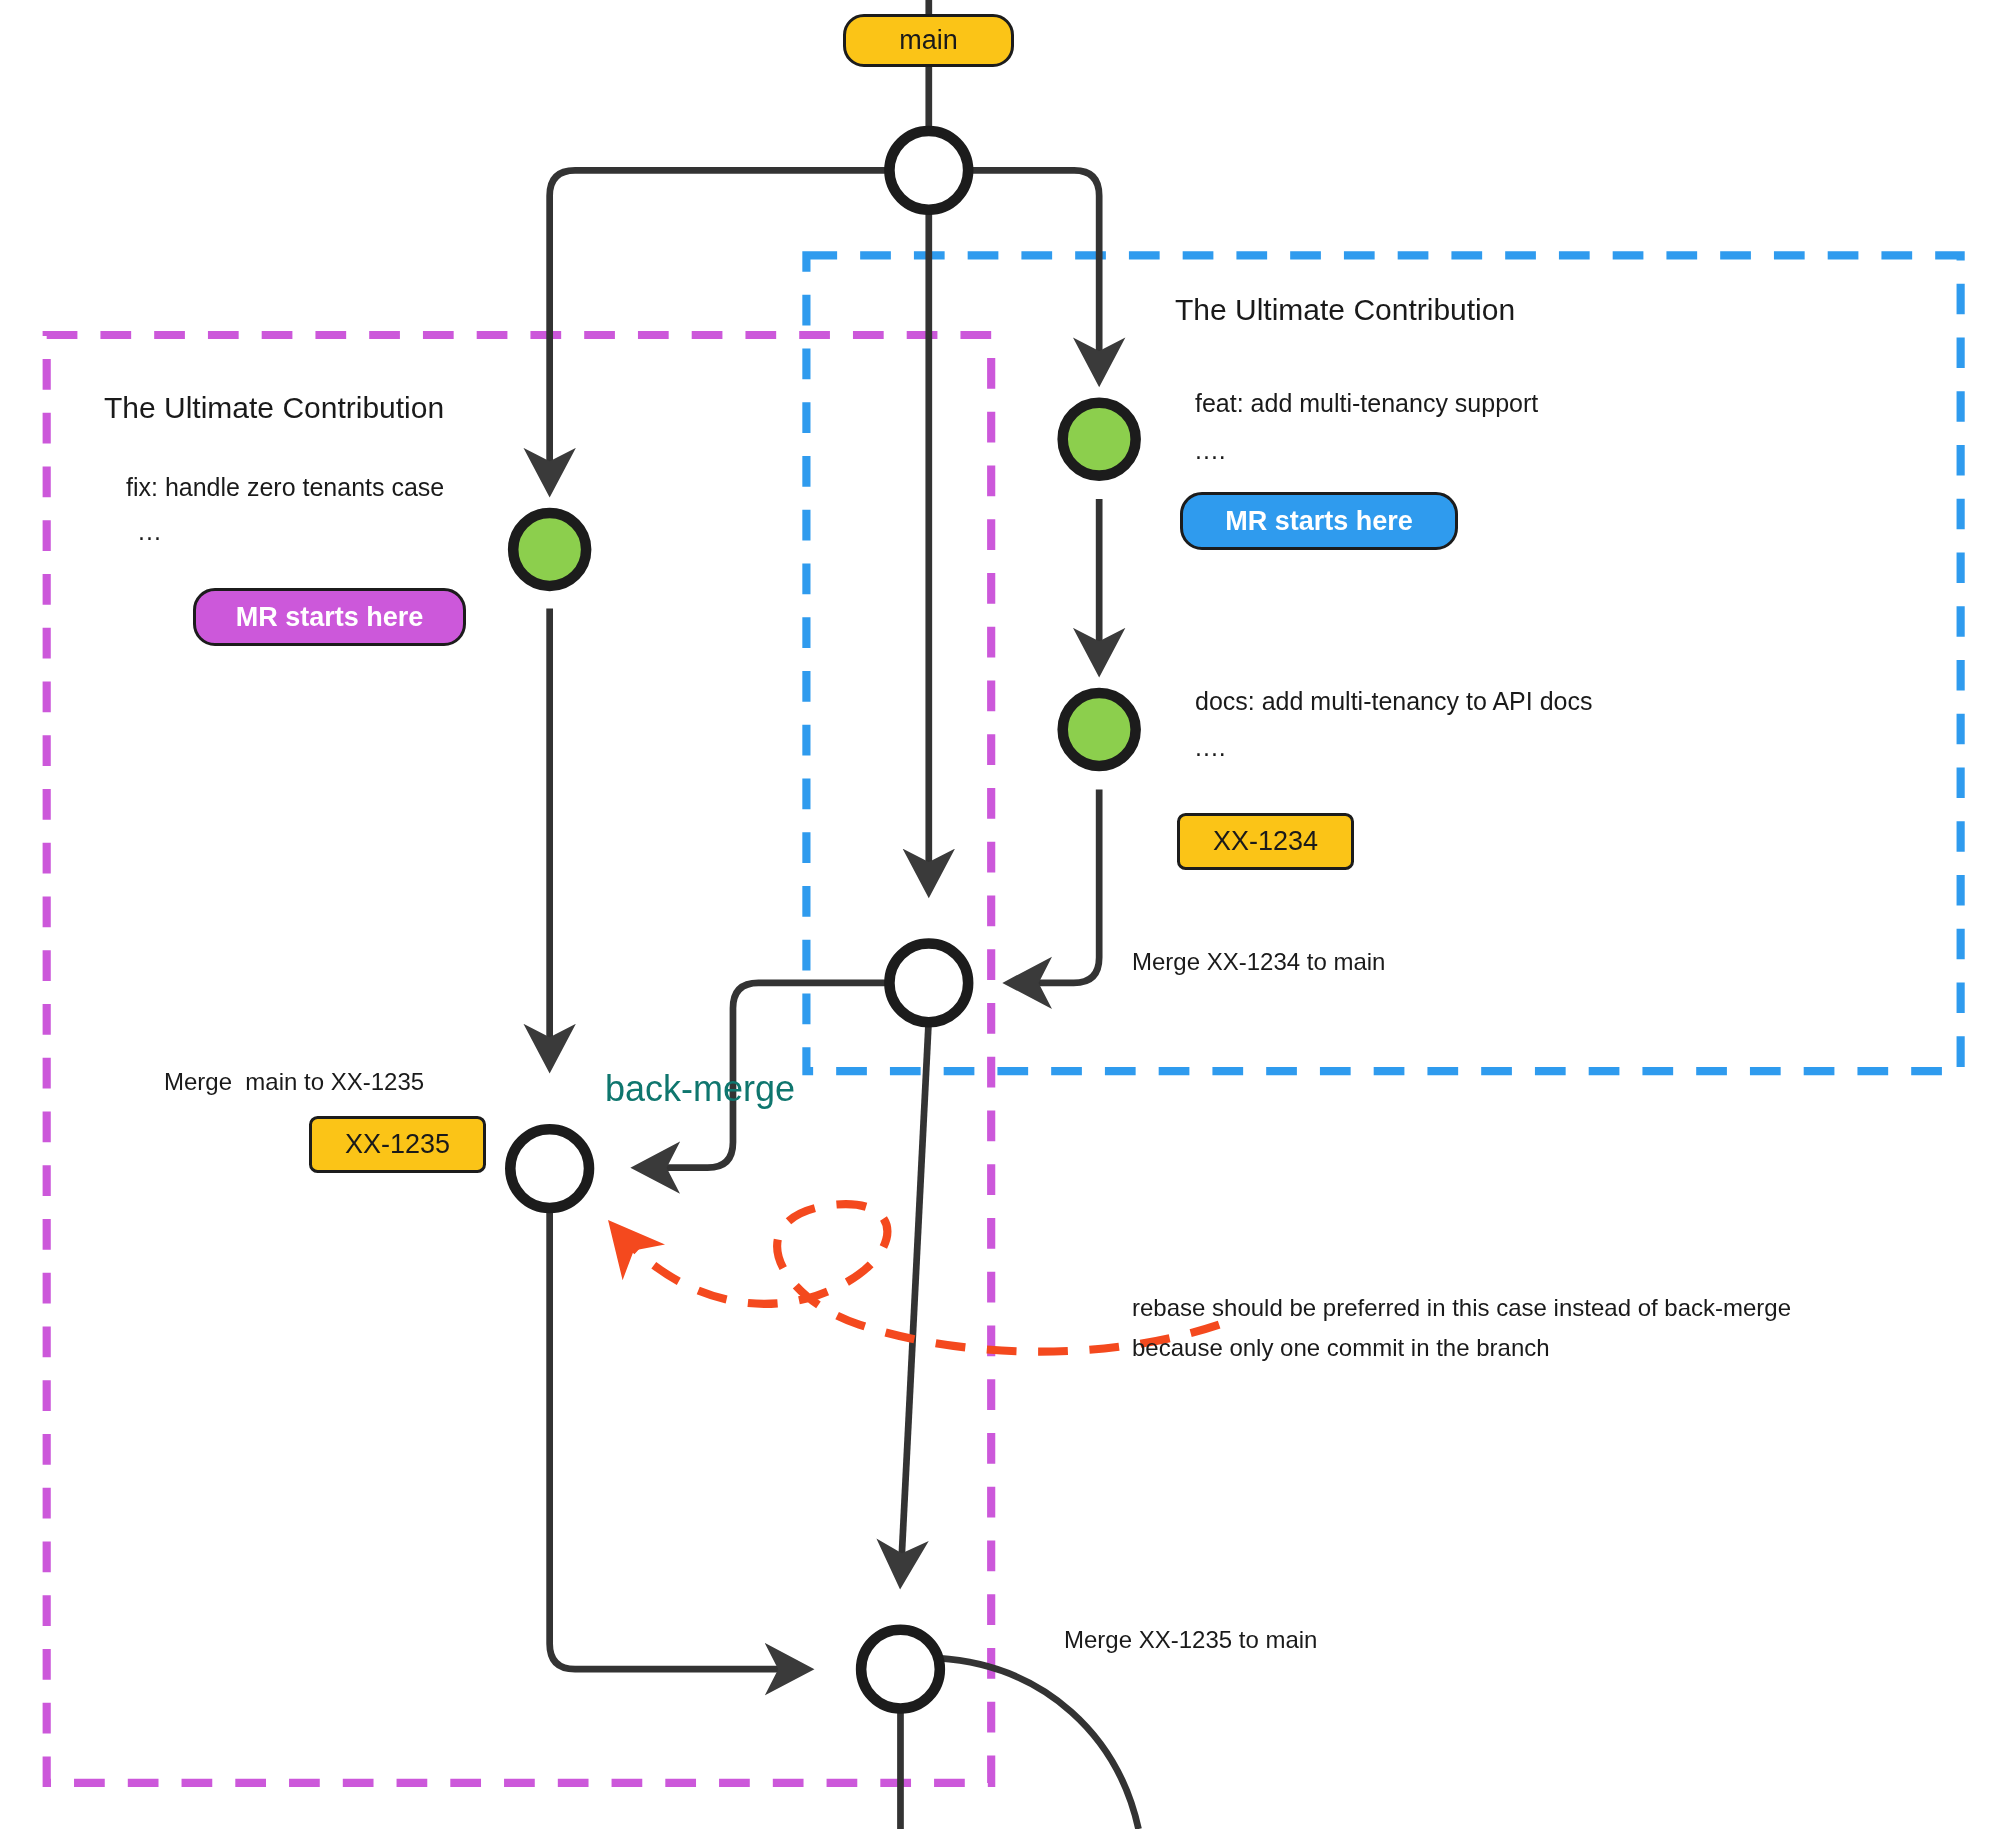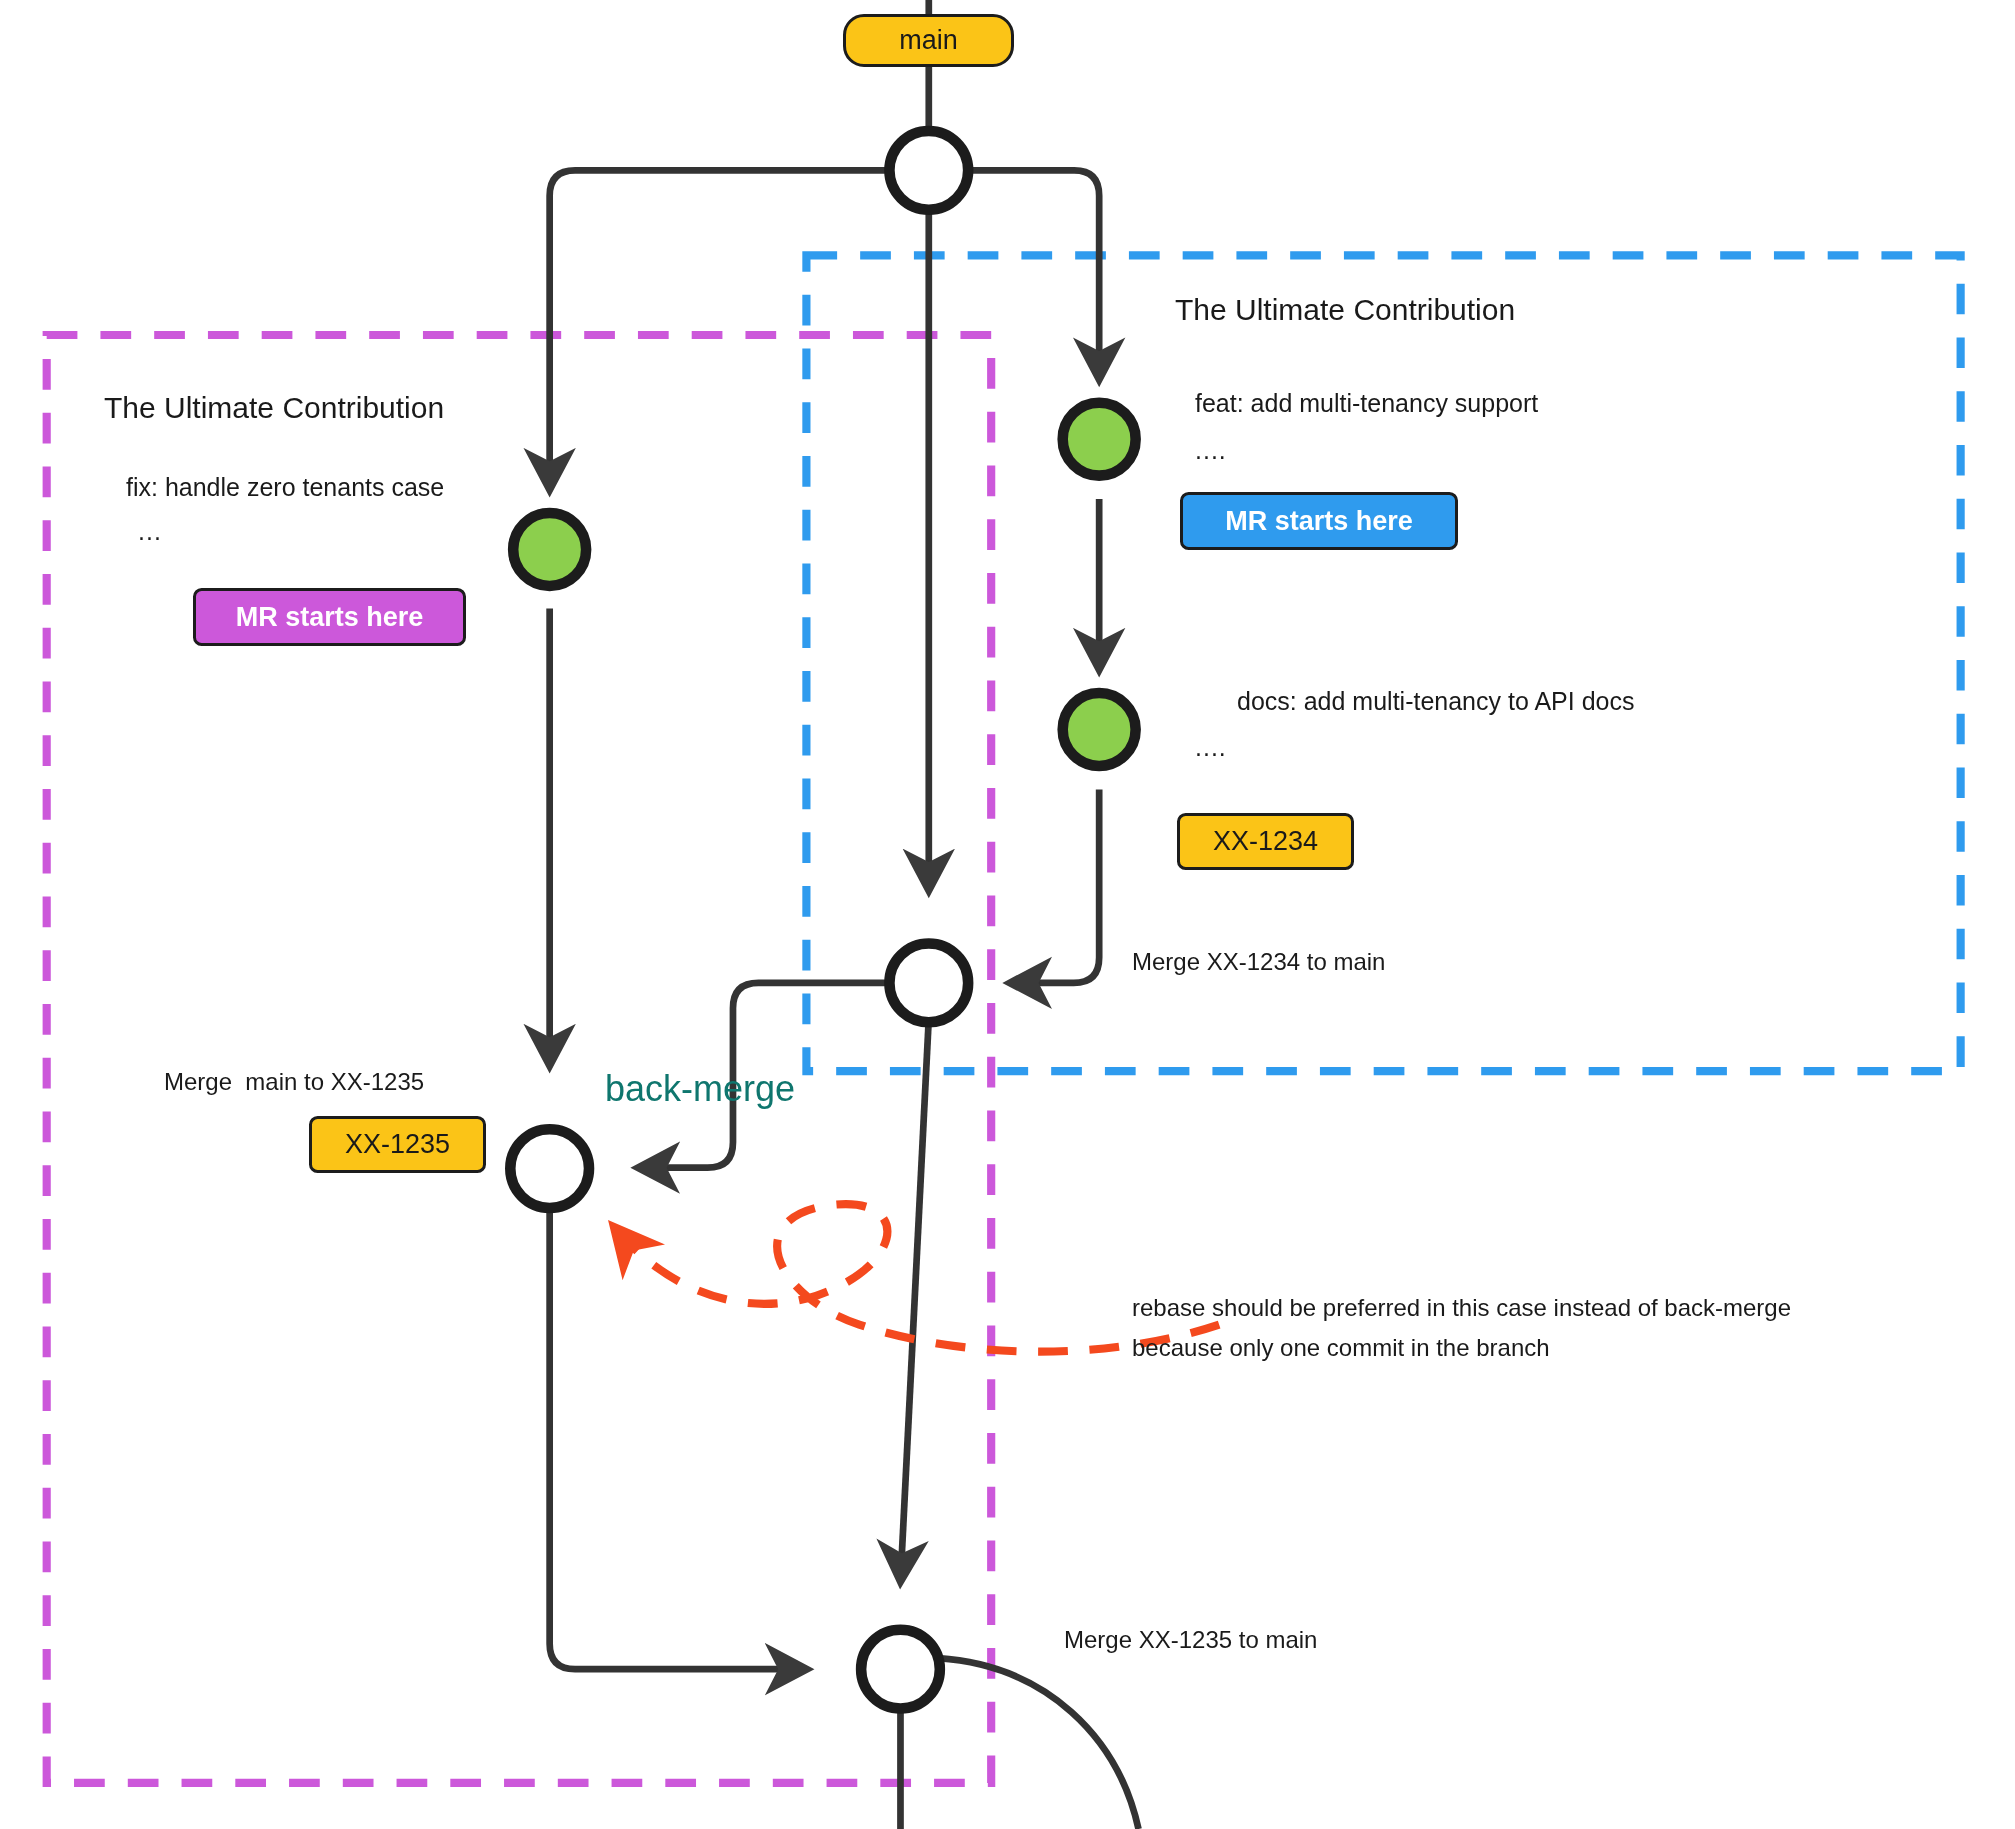--- a/index.html
+++ b/index.html
@@ -10,21 +10,21 @@
   .txt-title{font-size:30px;}
   .txt-commit{font-size:25px;}
   .txt-dots{font-size:25px;letter-spacing:1px;}
   .txt-edge{font-size:24px;}
   .txt-backmerge{font-size:36px;color:#0f766e;}
   .txt-note{font-size:24px;line-height:1.38;}
   .chip{position:absolute;display:flex;align-items:center;justify-content:center;
         border:3.4px solid #1c1c1c;border-radius:8.6px;box-sizing:border-box;
         font-family:"Liberation Sans", sans-serif;}
   .chip-yellow{background:#FBC417;color:#1a1a1a;font-size:27px;}
-  .chip-mr{font-weight:bold;color:#ffffff;font-size:27px;}
+  .chip-mr{font-weight:bold;color:#ffffff;font-size:27px;border-radius:22px;}
   .chip-mr-purple{background:#CC58DA;}
   .chip-mr-blue{background:#2F9BEE;}
 </style>
 </head>
 <body>
 
 <div id="stage">
 
   <svg id="graph" viewBox="0 0 4198 3811">
     <defs>
@@ -102,21 +102,21 @@
   <div class="lbl txt-commit" style="left:126px;top:473px;">fix: handle zero tenants case</div>
 
   <div class="lbl txt-dots" style="left:138px;top:517px;">...</div>
 
   <div class="lbl txt-title" style="left:1175px;top:293px;">The Ultimate Contribution</div>
 
   <div class="lbl txt-commit" style="left:1195px;top:389px;">feat: add multi-tenancy support</div>
 
   <div class="lbl txt-dots" style="left:1195px;top:436px;">....</div>
 
-  <div class="lbl txt-commit" style="left:1195px;top:687px;margin-left:42px;">docs: add multi-tenancy to API docs</div>
+  <div class="lbl txt-commit" style="left:1195px;top:687px;">docs: add multi-tenancy to API docs</div>
 
   <div class="lbl txt-dots" style="left:1195px;top:733px;">....</div>
 
   <div class="lbl txt-edge" style="left:1132px;top:948px;">Merge XX-1234 to main</div>
 
   <div class="lbl txt-edge" style="left:164px;top:1068px;">Merge  main to XX-1235</div>
 
   <div class="lbl txt-backmerge" style="left:605px;top:1068px;">back-merge</div>
 
   <div class="lbl txt-edge" style="left:1064px;top:1614px;margin-top:12px;">Merge XX-1235 to main</div>

